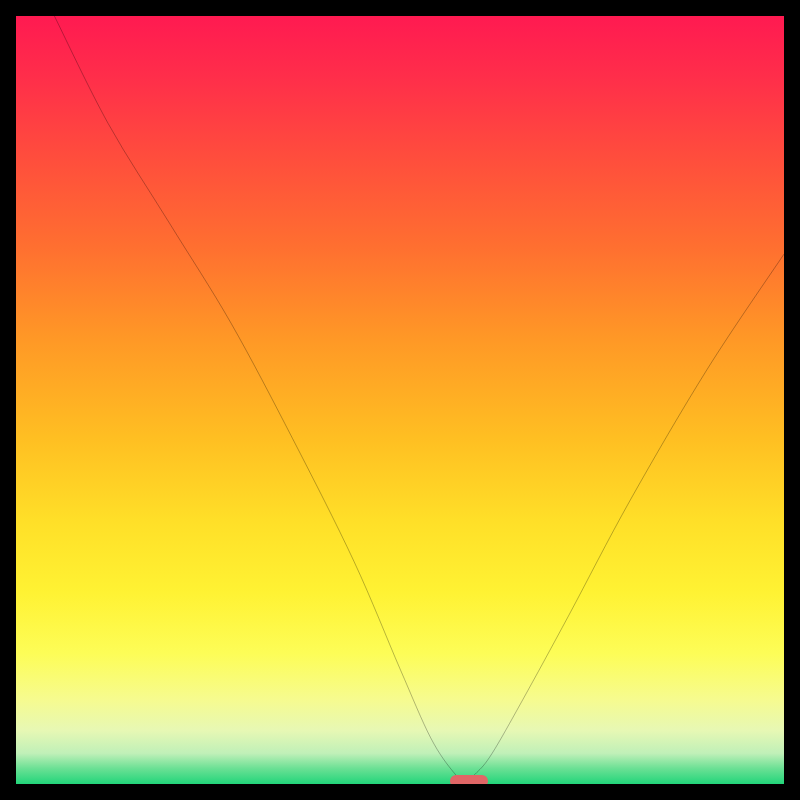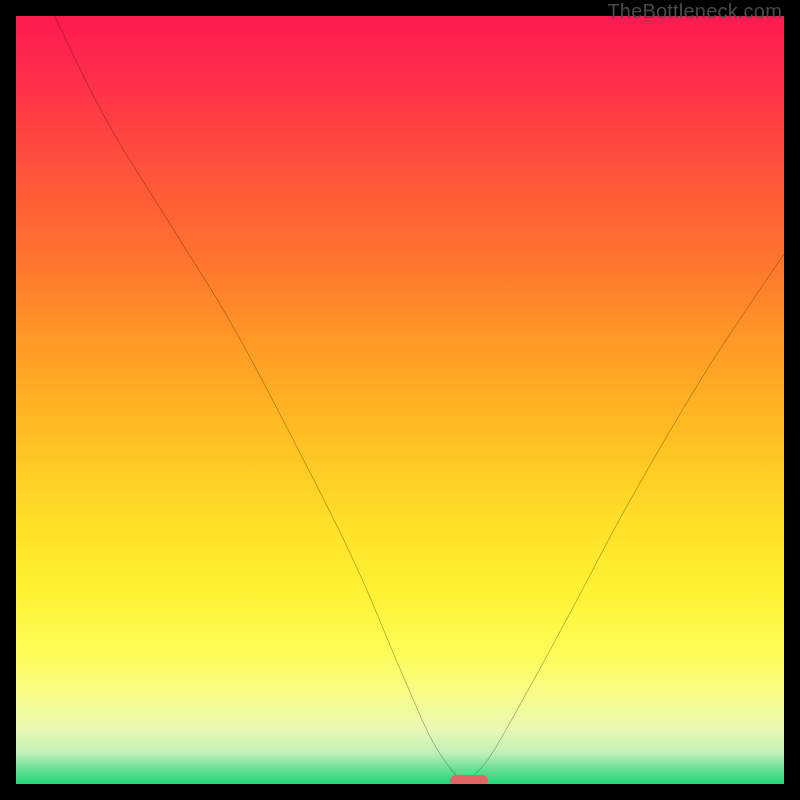--- a/index.html
+++ b/index.html
@@ -82,15 +82,14 @@
     <div class="gradient-bg"></div>
 
     <svg class="curve-svg" viewBox="0 0 100 100" preserveAspectRatio="none">
       <path id="curve-path" d="M 5.000 0.000 C 6.167 2.333, 9.500 9.500, 12.000 14.000 C 14.500 18.500, 17.333 22.667, 20.000 27.000 C 22.667 31.333, 25.333 35.333, 28.000 40.000 C 30.667 44.667, 33.333 49.833, 36.000 55.000 C 38.667 60.167, 41.667 66.000, 44.000 71.000 C 46.333 76.000, 48.333 81.167, 50.000 85.000 C 51.667 88.833, 52.833 91.750, 54.000 94.000 C 55.167 96.250, 56.250 97.583, 57.000 98.500 C 57.750 99.417, 58.000 99.500, 58.500 99.500 C 59.000 99.500, 59.417 99.083, 60.000 98.500 C 60.583 97.917, 61.000 97.583, 62.000 96.000 C 63.000 94.417, 64.333 92.000, 66.000 89.000 C 67.667 86.000, 69.667 82.333, 72.000 78.000 C 74.333 73.667, 77.000 68.333, 80.000 63.000 C 83.000 57.667, 86.667 51.333, 90.000 46.000 C 93.333 40.667, 98.333 33.500, 100.000 31.000" fill="none" stroke="#000000" stroke-width="0.28" vector-effect="non-scaling-stroke"></path>
     </svg>
 
     <div id="min-marker" class="marker" style="left: 433.92px; width: 38.4px; top: 758.928px; background: rgb(224, 102, 102);"></div>
 
   </div>
 
-  <div class="attribution">TheBottleneck.com</div>
 
 </div>
 
 </body></html>

